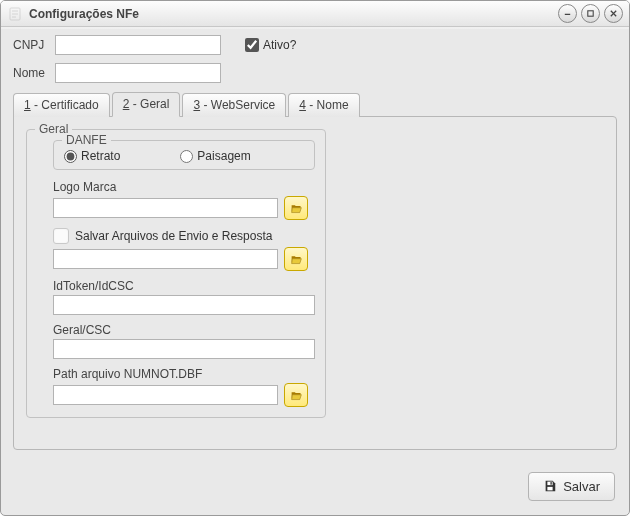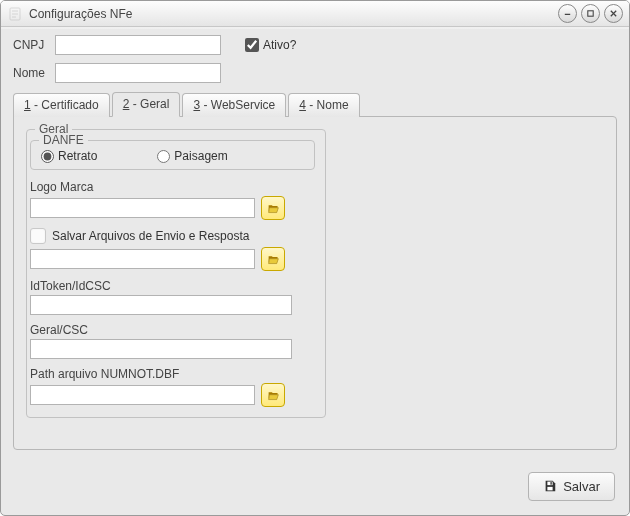--- a/index.html
+++ b/index.html
@@ -35,21 +35,21 @@
     background: linear-gradient(to bottom, #fdfdfd, #e5e5e5);
     border-bottom: 1px solid #c7c7c7;
     box-sizing: border-box;
   }
   .titlebar .app-icon {
     width: 16px; height: 16px;
     margin-right: 6px;
     opacity: .4;
   }
   .titlebar .title {
-    font-weight: normal;
+    font-weight: bold;
     color: #444;
   }
   .titlebar .win-controls {
     margin-left: auto;
     display: flex;
     gap: 4px;
   }
   .win-btn {
     width: 17px; height: 17px;
     border: 1px solid #888;
@@ -128,21 +128,21 @@
     padding: 12px;
     height: 334px;
     box-sizing: border-box;
   }
 
   
   .group {
     position: relative;
     border: 1px solid #c2c2c2;
     border-radius: 4px;
-    padding: 10px 10px 10px 3px;
+    padding: 10px 10px 10px 26px;
     width: 300px;
     box-sizing: border-box;
   }
   .group > legend {
     position: absolute;
     top: -8px;
     left: 8px;
     background: #e9e9e9;
     padding: 0 4px;
     color: #555;

